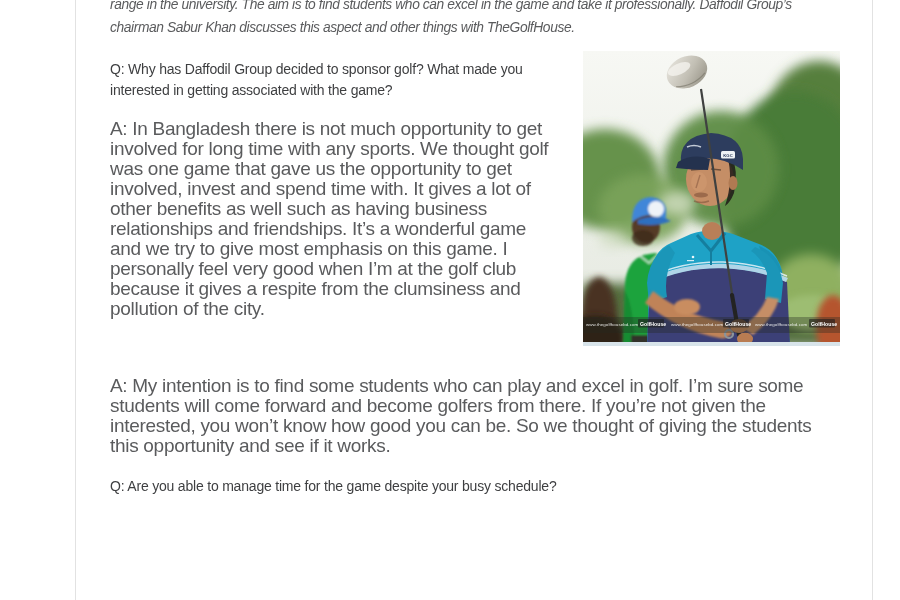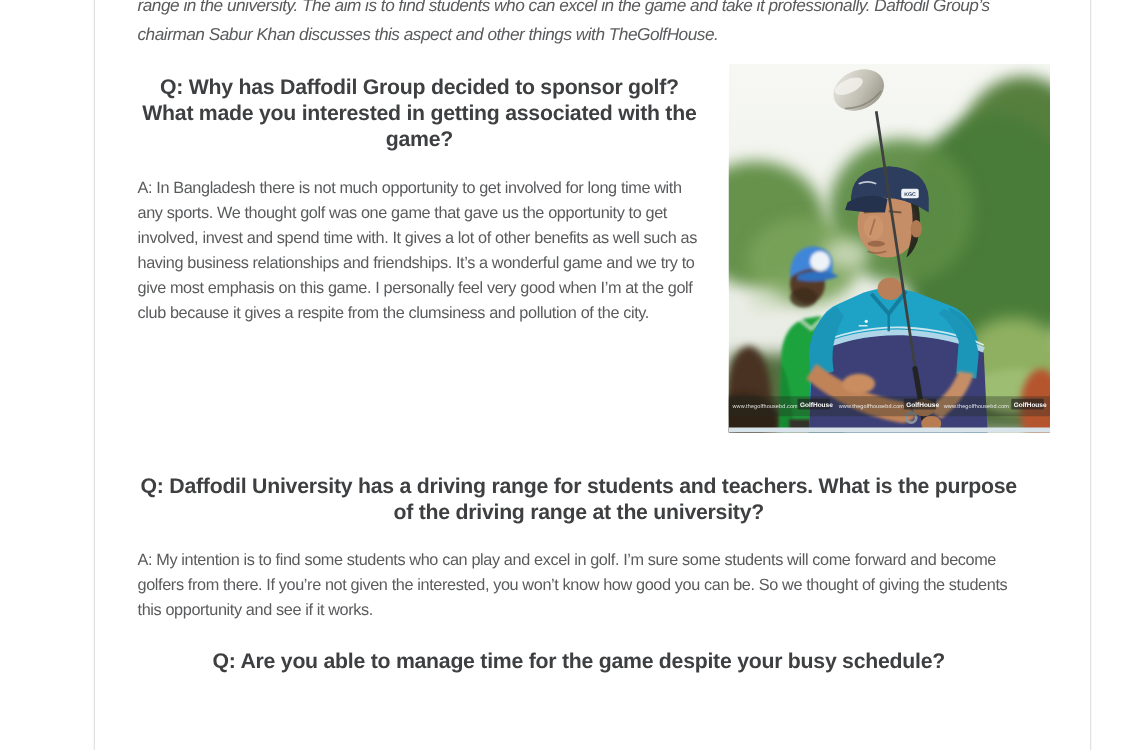--- a/index.html
+++ b/index.html
@@ -25,31 +25,30 @@
 
   .intro {
     font-style: italic;
     color: #5a5b5d;
     font-size: 13.8px;
     line-height: 23px;
     letter-spacing: -0.4px;
     margin: -7px -18px 0 0;
   }
   .question {
-    font-weight: bold;
+    font-weight: normal;
     color: #3e3f41;
-    font-size: 17px;
+    font-size: 14px;
     line-height: 21px;
     letter-spacing: -0.2px;
     margin: 20px 0 18px 0;
-    text-align: center;
   }
   .answer {
     color: #5a5b5d;
-    font-size: 13px;
+    font-size: 19px;
     line-height: 20px;
     letter-spacing: -0.3px;
     margin: 18px 0;
   }
   .qa-section { margin: 0; }
   .cf { clear: both; height: 0; }
 
   .photo-figure {
     float: right;
     width: 257px; height: 295px;
@@ -201,21 +200,20 @@
 
     <p class="question">Q: Why has Daffodil Group decided to sponsor golf? What made you interested in getting associated with the game?</p>
     <p class="answer">A: In Bangladesh there is not much opportunity to get involved for long time with any sports. We thought golf was one game that gave us the opportunity to get involved, invest and spend time with. It gives a lot of other benefits as well such as having business relationships and friendships. It’s a wonderful game and we try to give most emphasis on this game. I personally feel very good when I’m at the golf club because it gives a respite from the clumsiness and pollution of the city.</p>
     <div class="cf"></div>
   </div>
 
   <div class="qa-section">
   </div>
 
   <div class="qa-section">
-    <p class="question">Q: Daffodil University has a driving range for students and teachers. What is the purpose of the driving range at the university?</p>
     <p class="answer">A: My intention is to find some students who can play and excel in golf. I’m sure some students will come forward and become golfers from there. If you’re not given the interested, you won’t know how good you can be. So we thought of giving the students this opportunity and see if it works.</p>
   </div>
 
   <div class="qa-section">
     <p class="question">Q: Are you able to manage time for the game despite your busy schedule?</p>
   </div>
 
 </div>
 
 </body></html>

